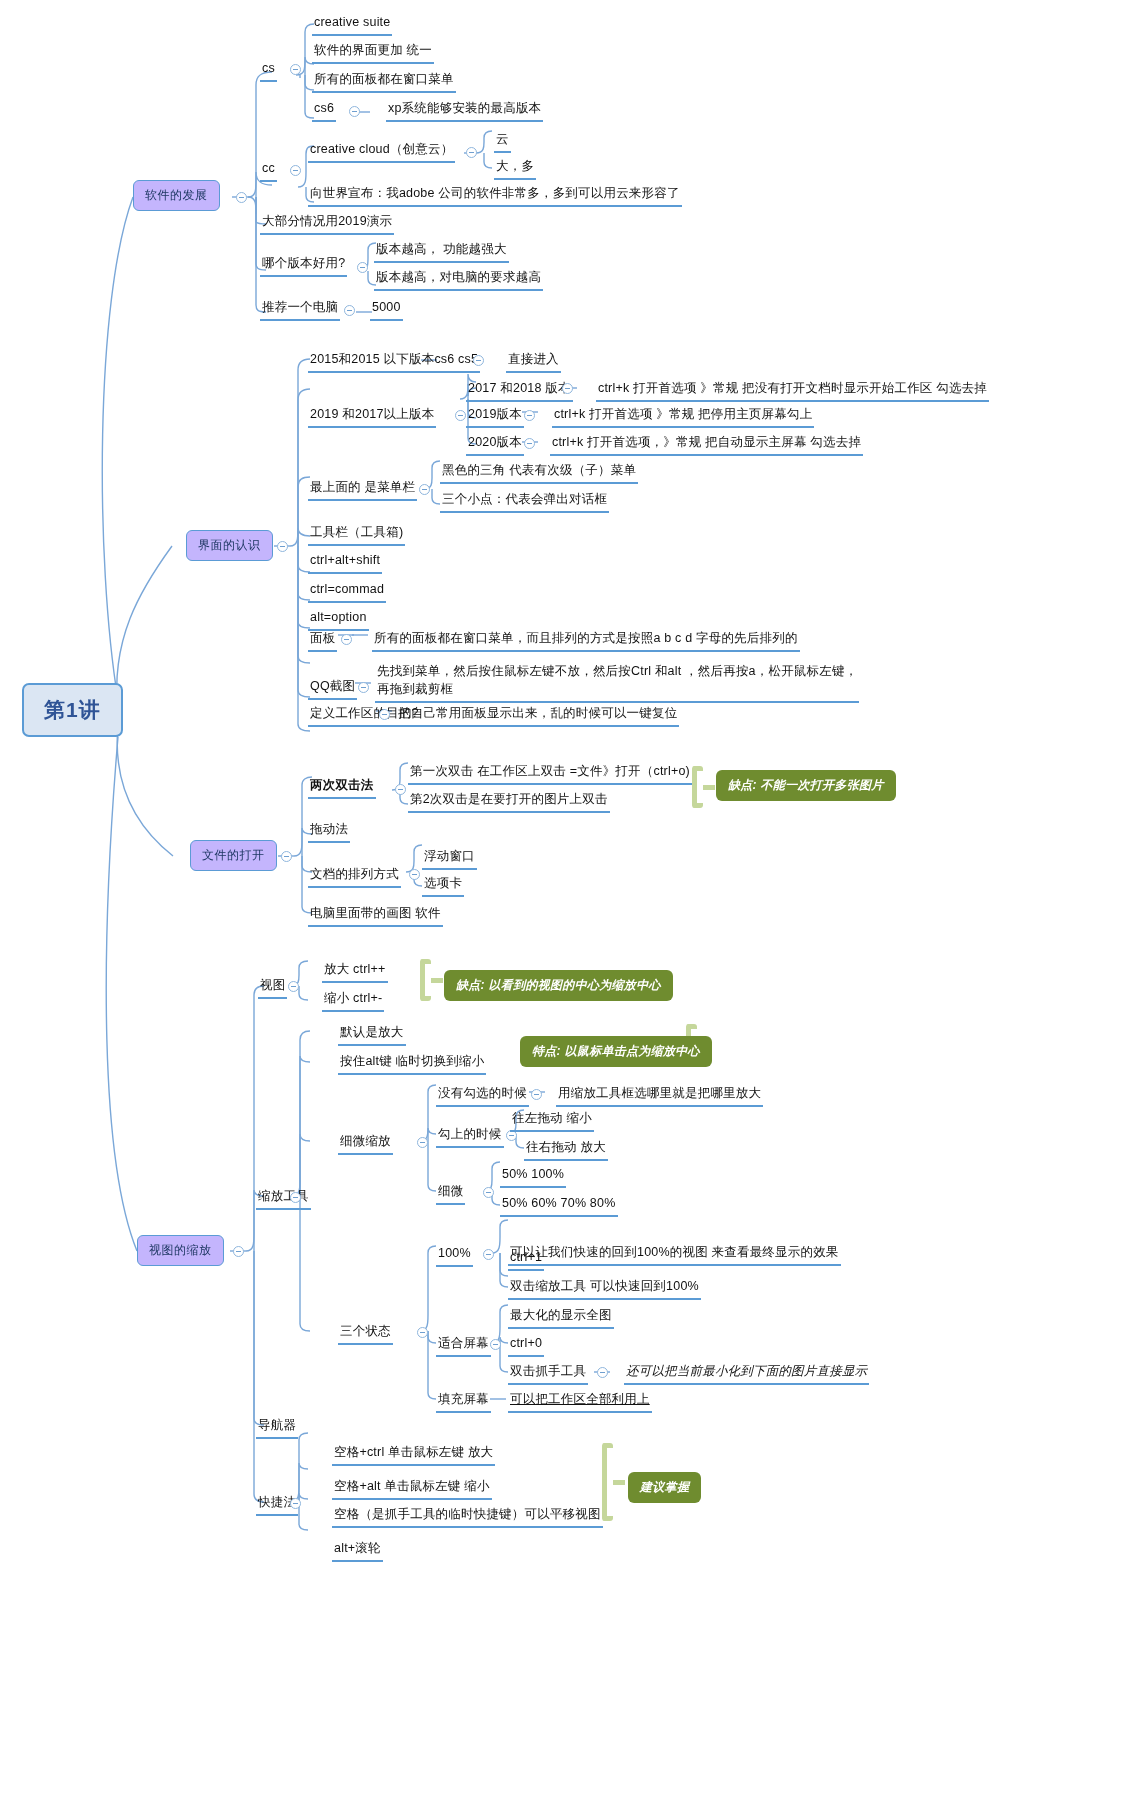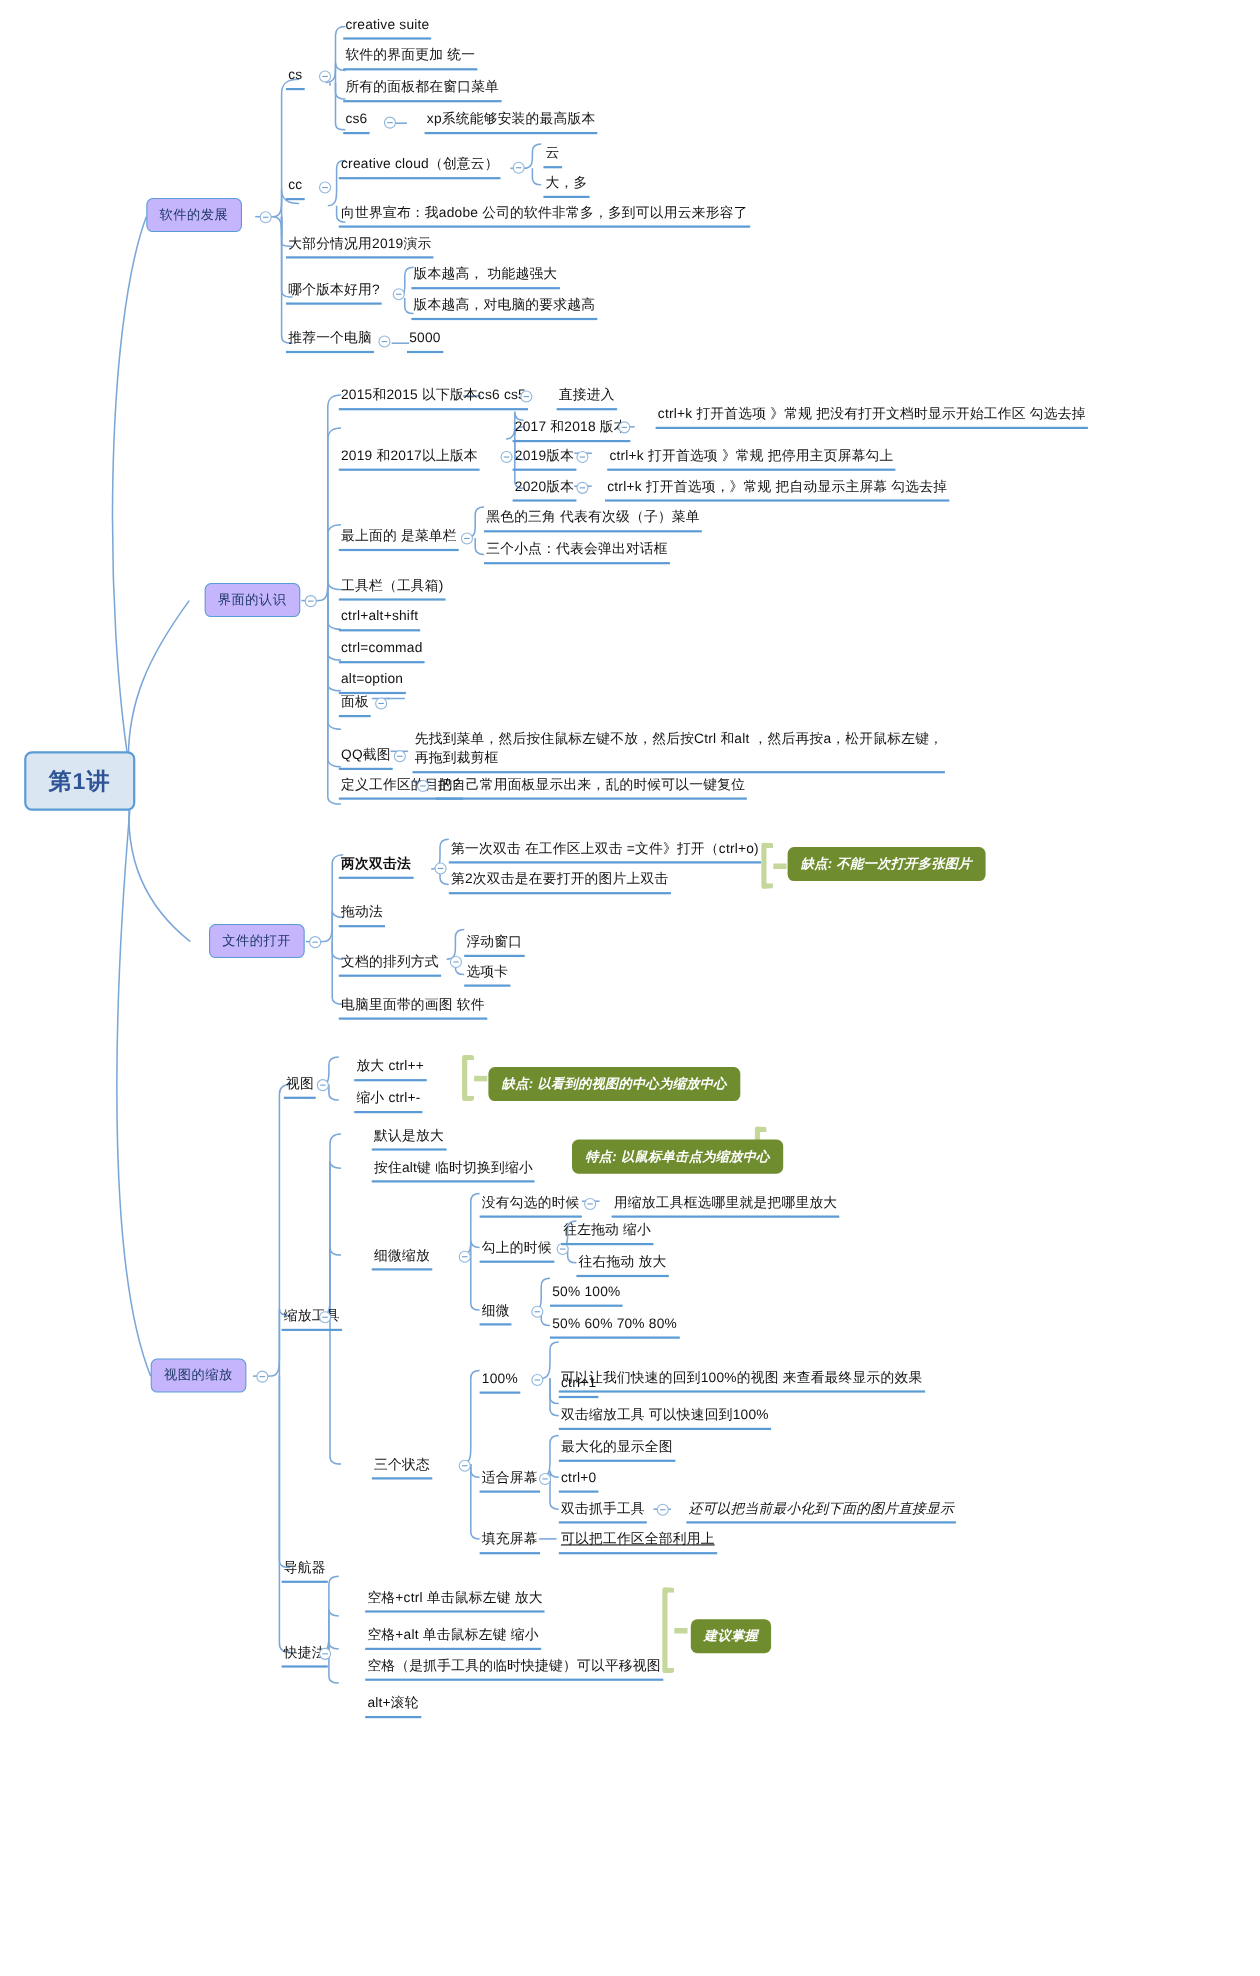--- a/index.html
+++ b/index.html
@@ -279,21 +279,21 @@
 
   <div class="node" style="left:308px; top:351px;">2015和2015 以下版本cs6  cs5</div>
   <span class="tog" style="left:473px; top:355px;"></span>
   <div class="node" style="left:506px; top:351px;">直接进入</div>
 
   <div class="node" style="left:308px; top:406px;">2019 和2017以上版本</div>
   <span class="tog" style="left:455px; top:410px;"></span>
 
   <div class="node" style="left:466px; top:380px;">2017 和2018 版本</div>
   <span class="tog" style="left:562px; top:383px;"></span>
-  <div class="node" style="left:596px; top:368px;">ctrl+k  打开首选项 》常规    把没有打开文档时显示开始工作区 勾选去掉</div>
+  <div class="node" style="left:596px; top:380px;">ctrl+k  打开首选项 》常规    把没有打开文档时显示开始工作区 勾选去掉</div>
 
   <div class="node" style="left:466px; top:406px;">2019版本</div>
   <span class="tog" style="left:524px; top:410px;"></span>
   <div class="node" style="left:552px; top:406px;">ctrl+k 打开首选项 》常规  把停用主页屏幕勾上</div>
 
   <div class="node" style="left:466px; top:434px;">2020版本</div>
   <span class="tog" style="left:524px; top:438px;"></span>
   <div class="node" style="left:550px; top:434px;">ctrl+k  打开首选项，》常规   把自动显示主屏幕 勾选去掉</div>
 
   <div class="node" style="left:308px; top:479px;">最上面的 是菜单栏</div>
@@ -301,20 +301,21 @@
   <div class="node" style="left:440px; top:462px;">黑色的三角 代表有次级（子）菜单</div>
   <div class="node" style="left:440px; top:491px;">三个小点：代表会弹出对话框</div>
 
   <div class="node" style="left:308px; top:524px;">工具栏（工具箱)</div>
   <div class="node" style="left:308px; top:552px;">ctrl+alt+shift</div>
   <div class="node" style="left:308px; top:581px;">ctrl=commad</div>
   <div class="node" style="left:308px; top:609px;">alt=option</div>
 
   <div class="node" style="left:308px; top:630px;">面板</div>
   <span class="tog" style="left:341px; top:634px;"></span>
+  <div class="node" style="left:372px; top:630px;">所有的面板都在窗口菜单，而且排列的方式是按照a  b  c d 字母的先后排列的</div>
 
   <div class="node" style="left:308px; top:678px;">QQ截图</div>
   <span class="tog" style="left:358px; top:682px;"></span>
   <div class="node two-line nb" style="left:375px; top:661px; border-bottom:2.5px solid #5b9bd5;">
     <span>先找到菜单，然后按住鼠标左键不放，然后按Ctrl 和alt ，然后再按a，松开鼠标左键，</span><br>
     <span>再拖到裁剪框</span>
   </div>
 
   <div class="node" style="left:308px; top:705px;">定义工作区的目的?</div>
   <span class="tog" style="left:379px; top:709px;"></span>

